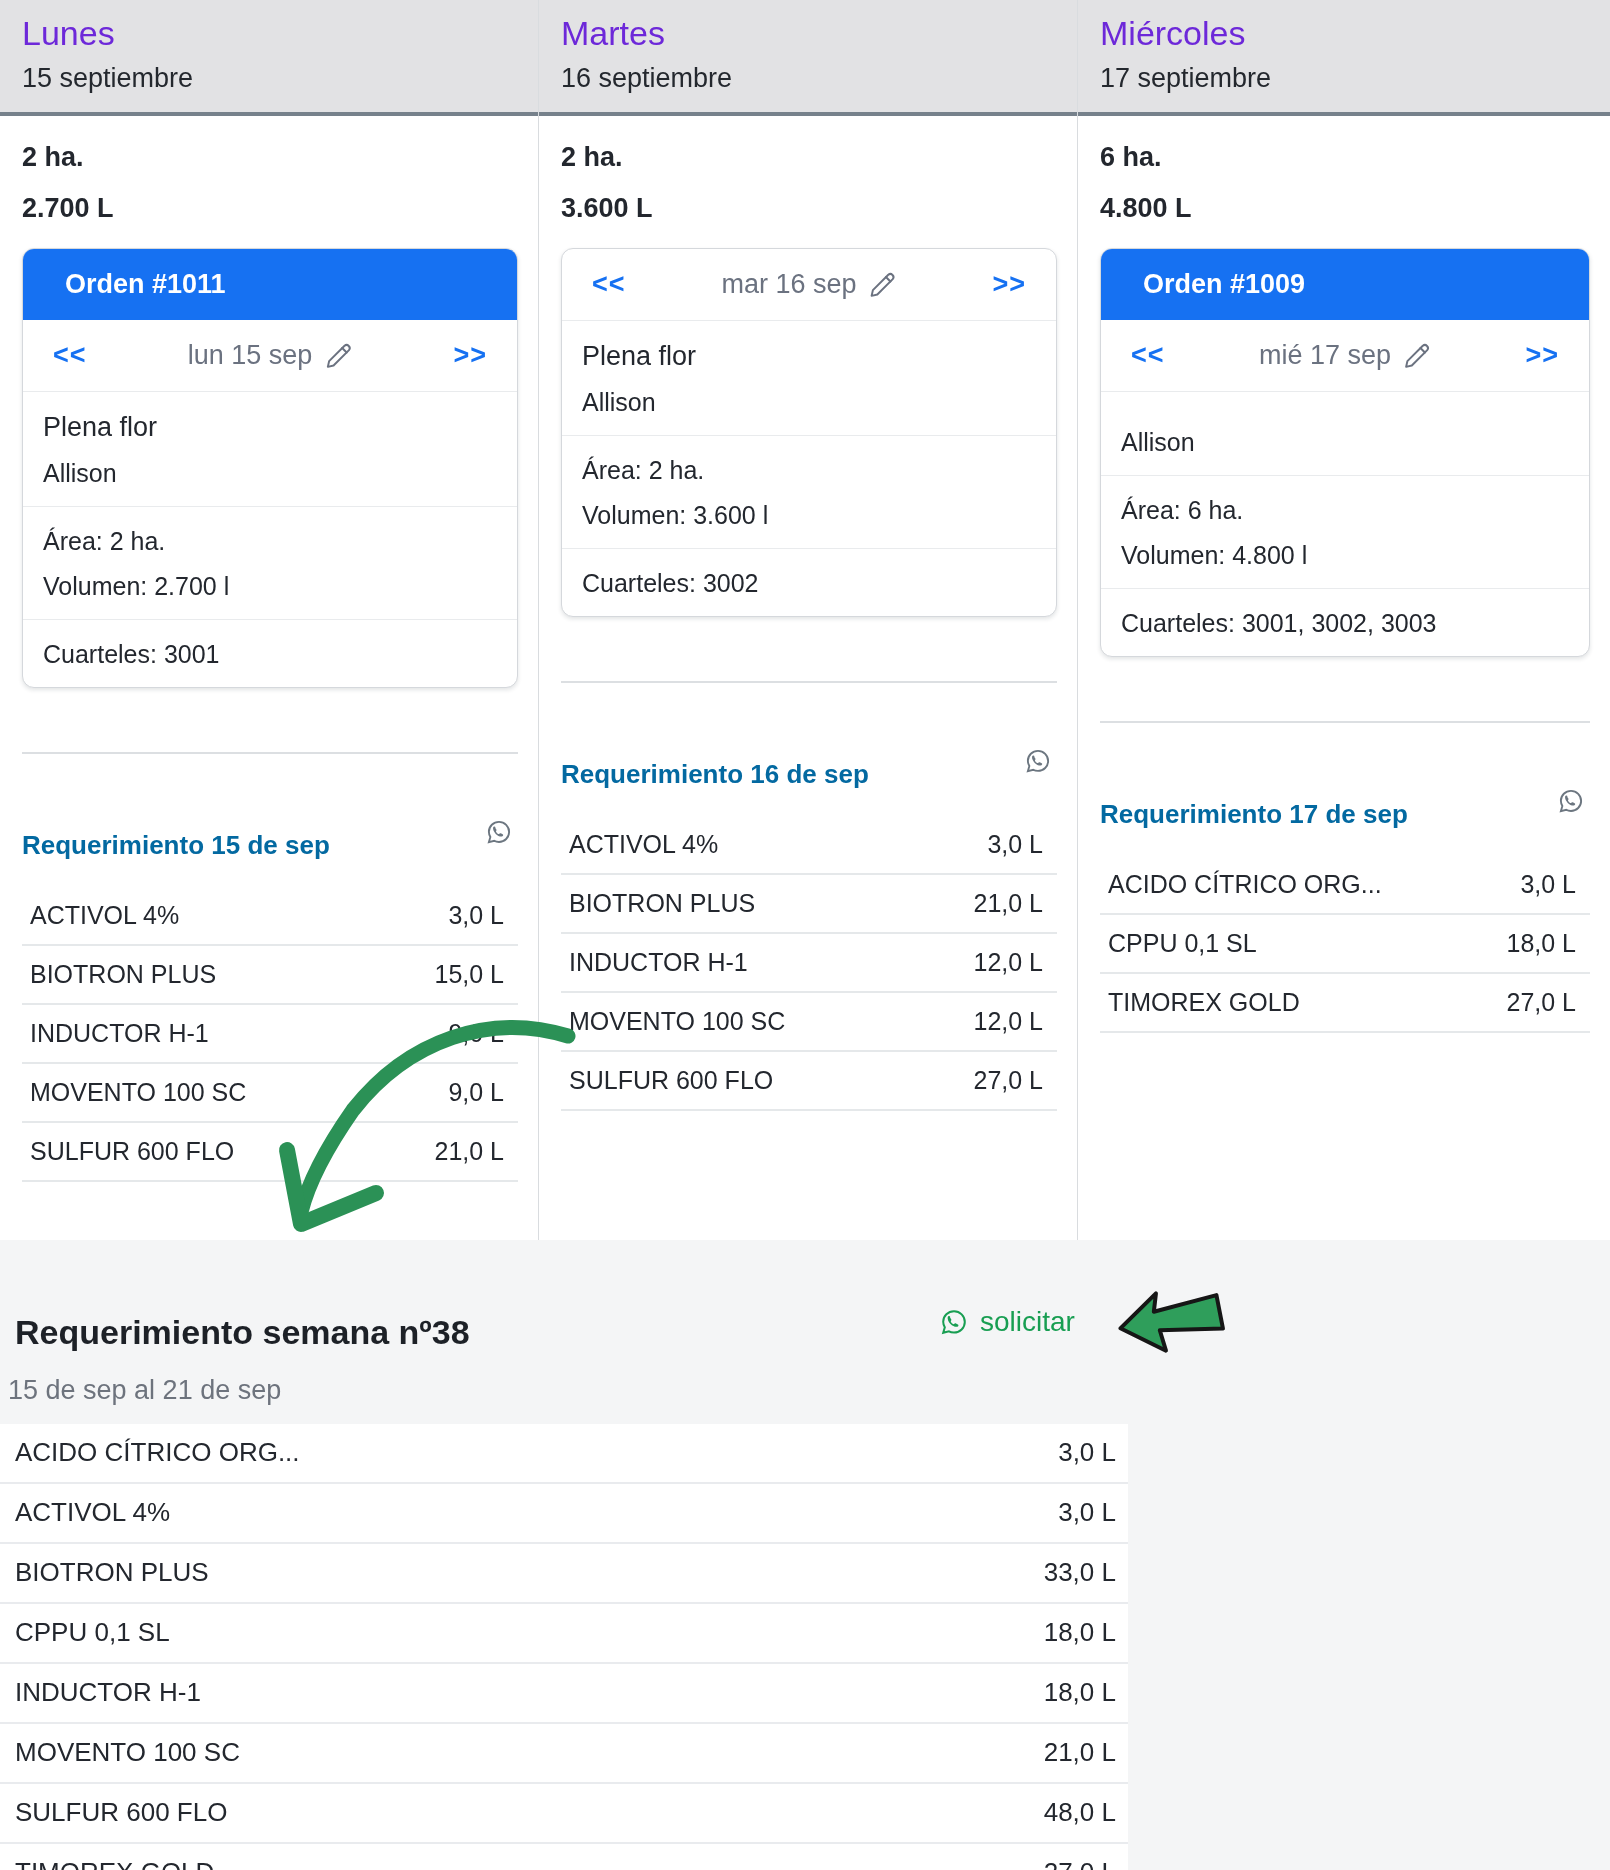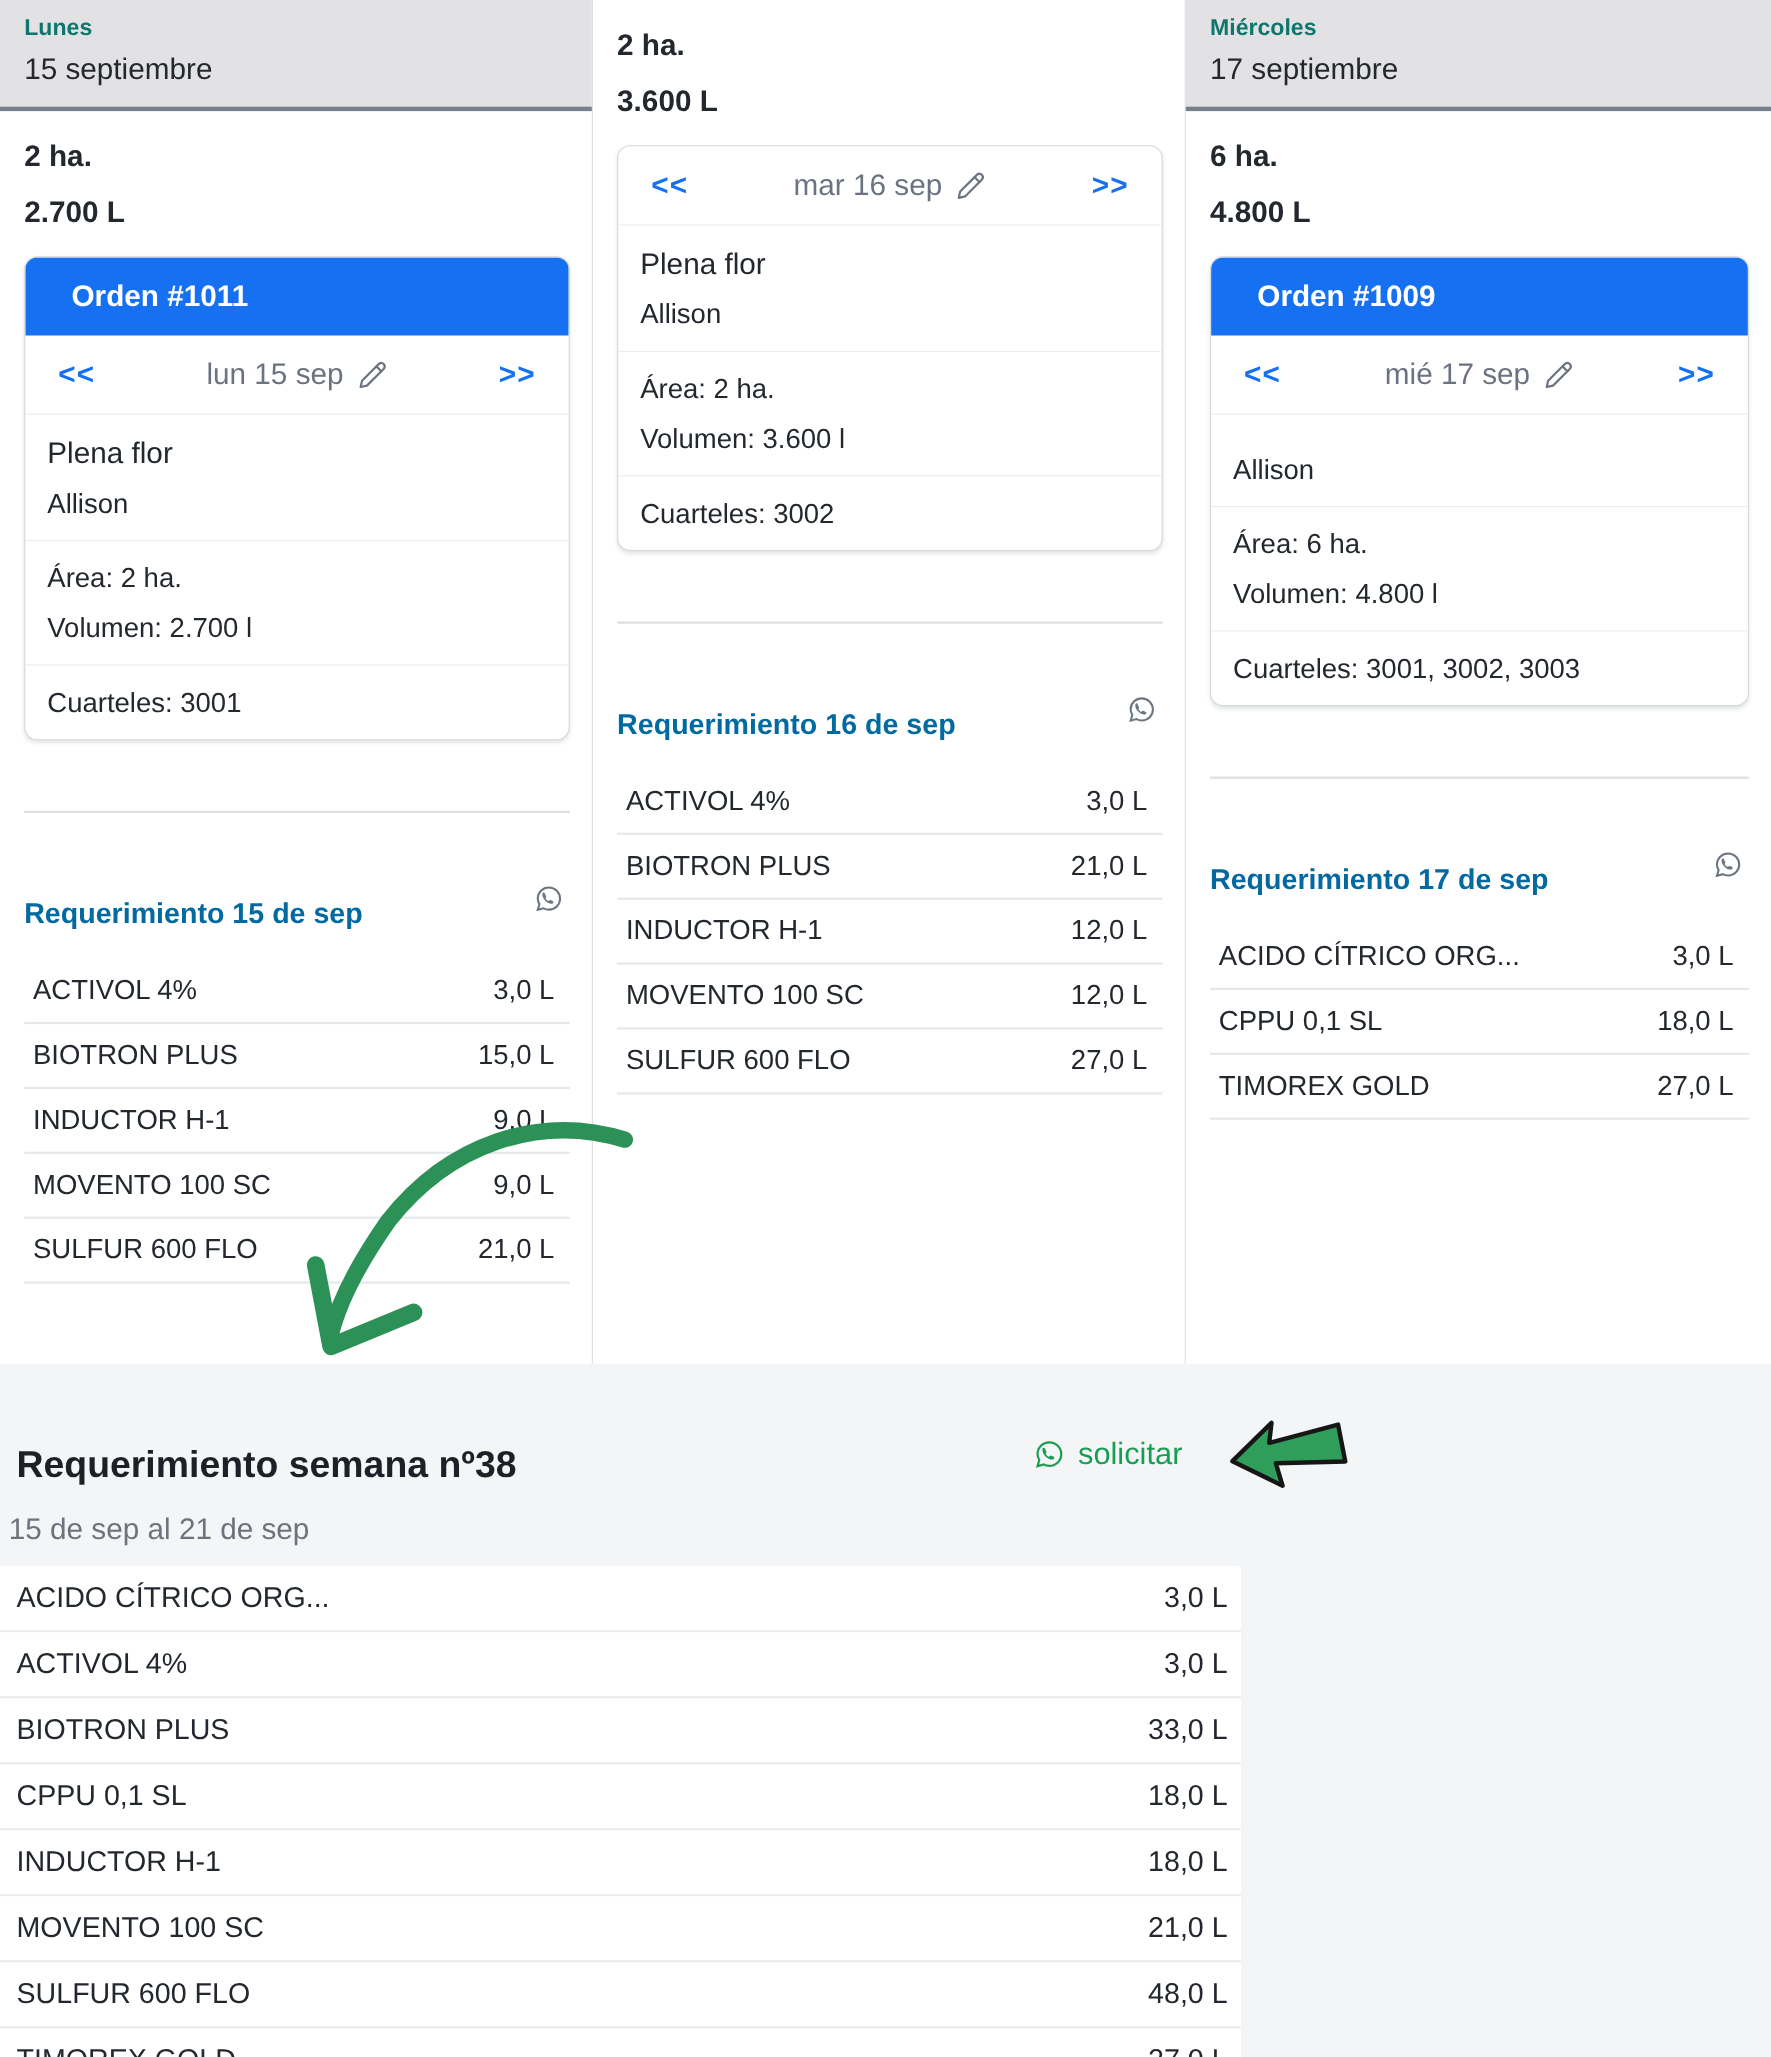--- a/index.html
+++ b/index.html
@@ -10,21 +10,21 @@
     overflow:hidden; position:relative;
   }
   .page { position:relative; width:1610px; height:1870px; }
 
   
   .top-grid { display:flex; height:1240px; }
   .day-col { width:539px; border-right:1px solid #d9dcdf; background:#fff; }
   .day-col:last-child { flex:1; border-right:none; }
 
   .day-header { background:#e2e2e4; padding:14px 22px 18px 22px; border-bottom:4px solid #76818b; }
-  .day-name { font-size:21px; font-weight:700; color:#0f766e; }
+  .day-name { font-size:34px; font-weight:400; color:#6d28d9; }
   .day-date { font-size:27px; margin-top:10px; color:#24282e; }
 
   .day-body { padding:0 20px 0 22px; }
   .day-area   { margin-top:26px; font-size:27px; font-weight:700; }
   .day-volume { margin-top:20px; font-size:27px; font-weight:700; }
 
   .order-card {
     margin-top:24px; border:1px solid #d5d8dc; border-radius:12px;
     box-shadow:0 2px 4px rgba(20,30,40,.12); overflow:hidden; background:#fff;
   }
@@ -153,20 +153,24 @@
             </div>
           <div class="req-row">
               <span>SULFUR 600 FLO</span>
               <span>21,0 L</span>
             </div>
         </div>
       </div>
     </section>
 
     <section class="day-col">
+      <header class="day-header">
+        <div class="day-name">Martes</div>
+        <div class="day-date">16 septiembre</div>
+      </header>
       <div class="day-body">
         <div class="day-area">2 ha.</div>
         <div class="day-volume">3.600 L</div>
 
         <article class="order-card">
           <div class="order-nav">
             <button class="nav-btn">&lt;&lt;</button>
             <span class="nav-date">
               <span>mar 16 sep</span>
               <svg class="pencil-svg" viewBox="0 0 24 24" fill="none" stroke="currentColor" stroke-width="1.7" stroke-linejoin="round" stroke-linecap="round">

